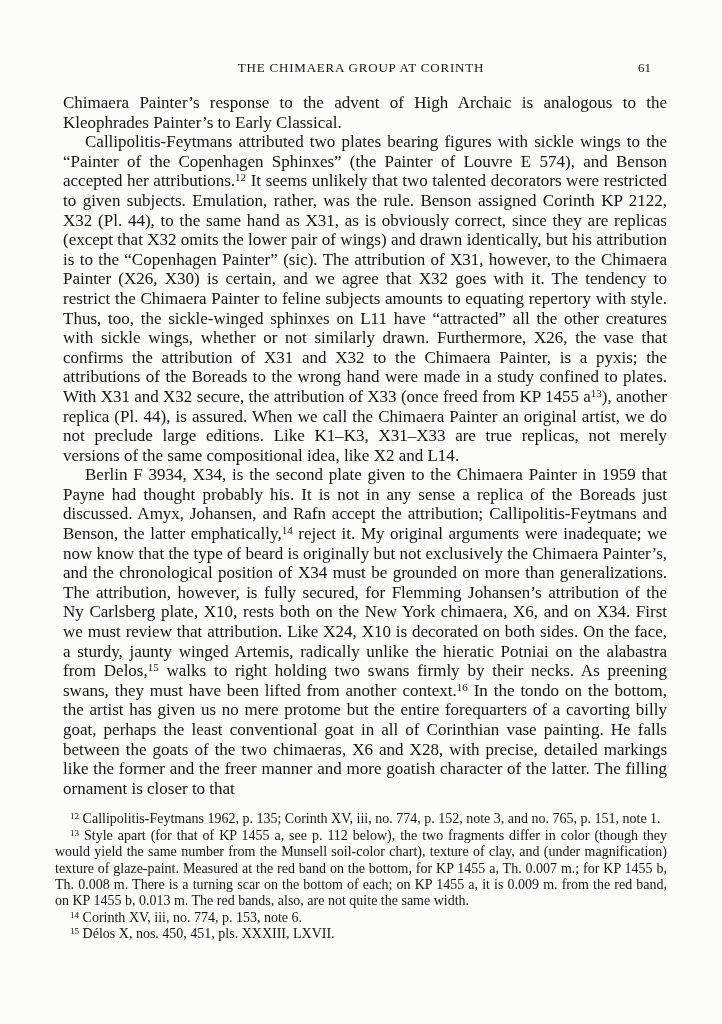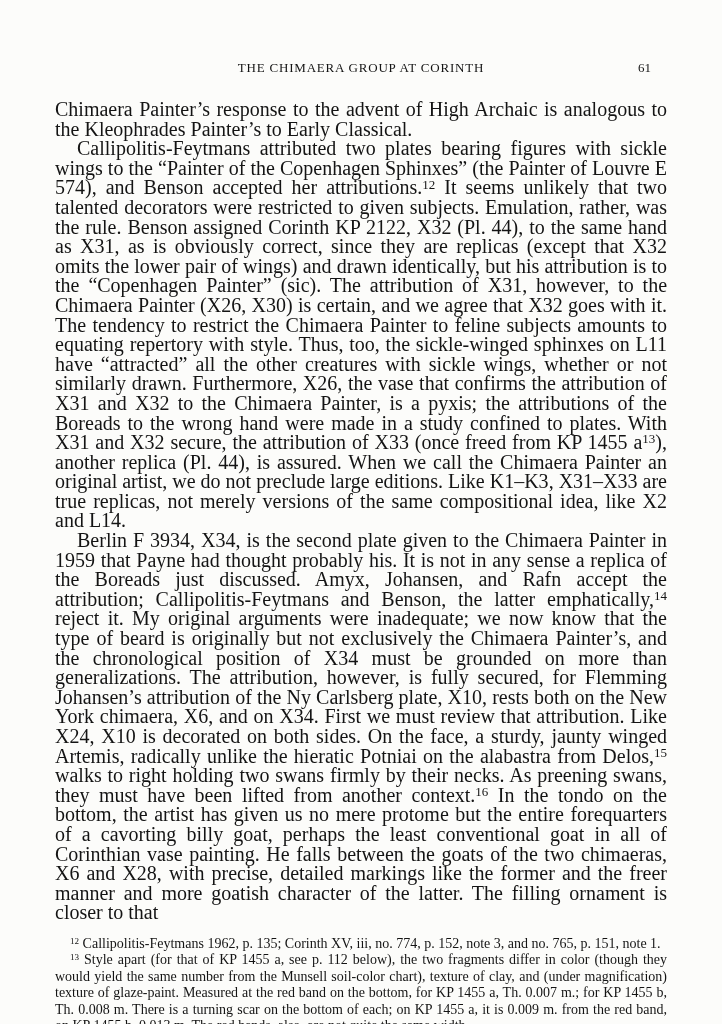--- a/index.html
+++ b/index.html
@@ -18,33 +18,34 @@
     color: #141414;
     font-family: "Liberation Serif", "DejaVu Serif", serif;
     overflow: hidden;
   }
   .page-header {
     position: relative;
     text-align: center;
     font-size: 13px;
     line-height: 16px;
     letter-spacing: 0.8px;
-    margin-bottom: 24px;
+    margin-bottom: 17px;
   }
   .running-title { display: inline-block; }
   .page-number {
     position: absolute;
     right: 16px;
     top: 0;
     letter-spacing: 0;
   }
   .body-text {
-    font-size: 20px;
+    font-size: 17px;
     line-height: 19.6px;
     text-align: justify;
+    margin-left: 8px;
   }
   .para { margin: 0; }
   .para.indent { text-indent: 22px; }
   .b { font-weight: 400; }
   .i { }
   sup {
     font-size: 0.65em;
     line-height: 0;
     position: relative;
     top: -0.45em;

